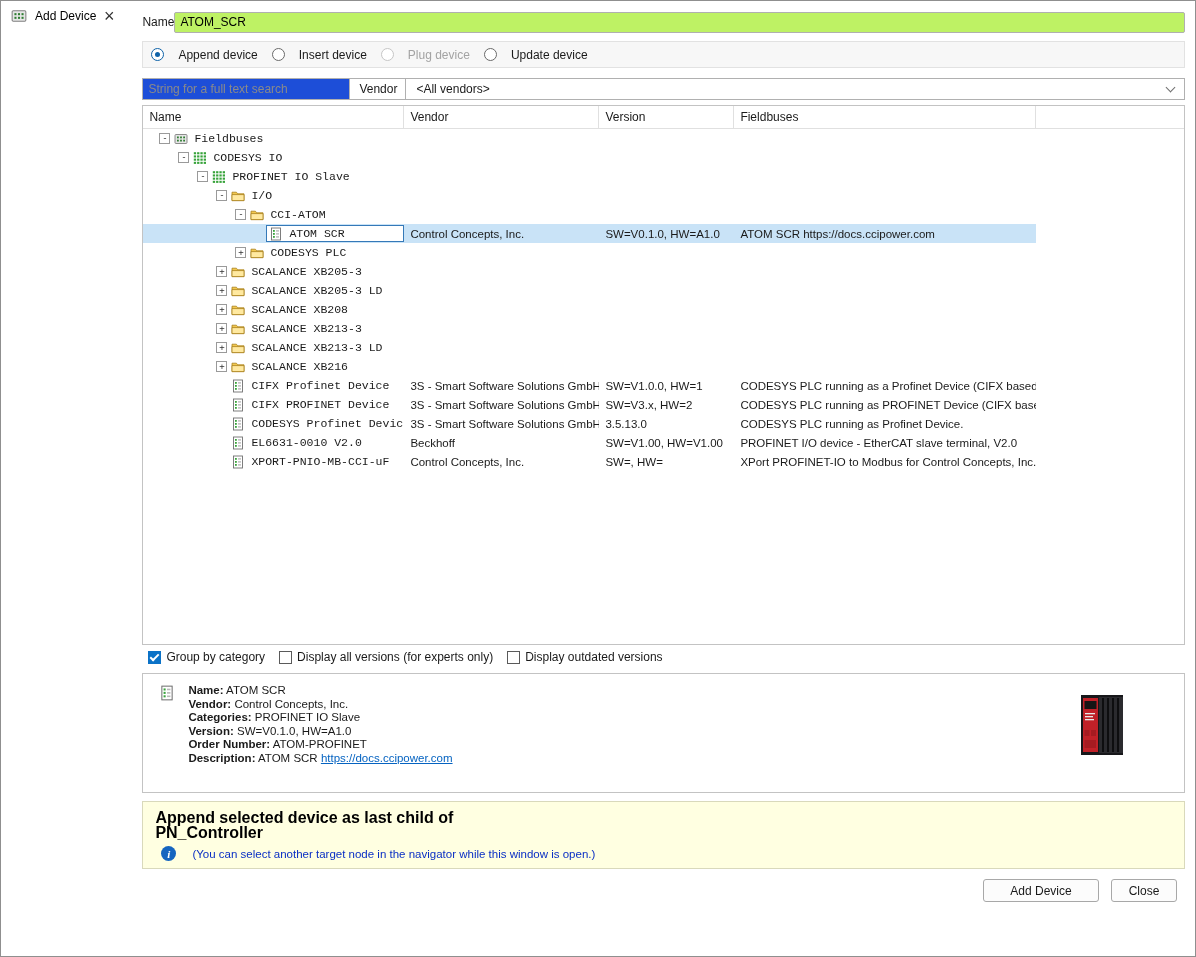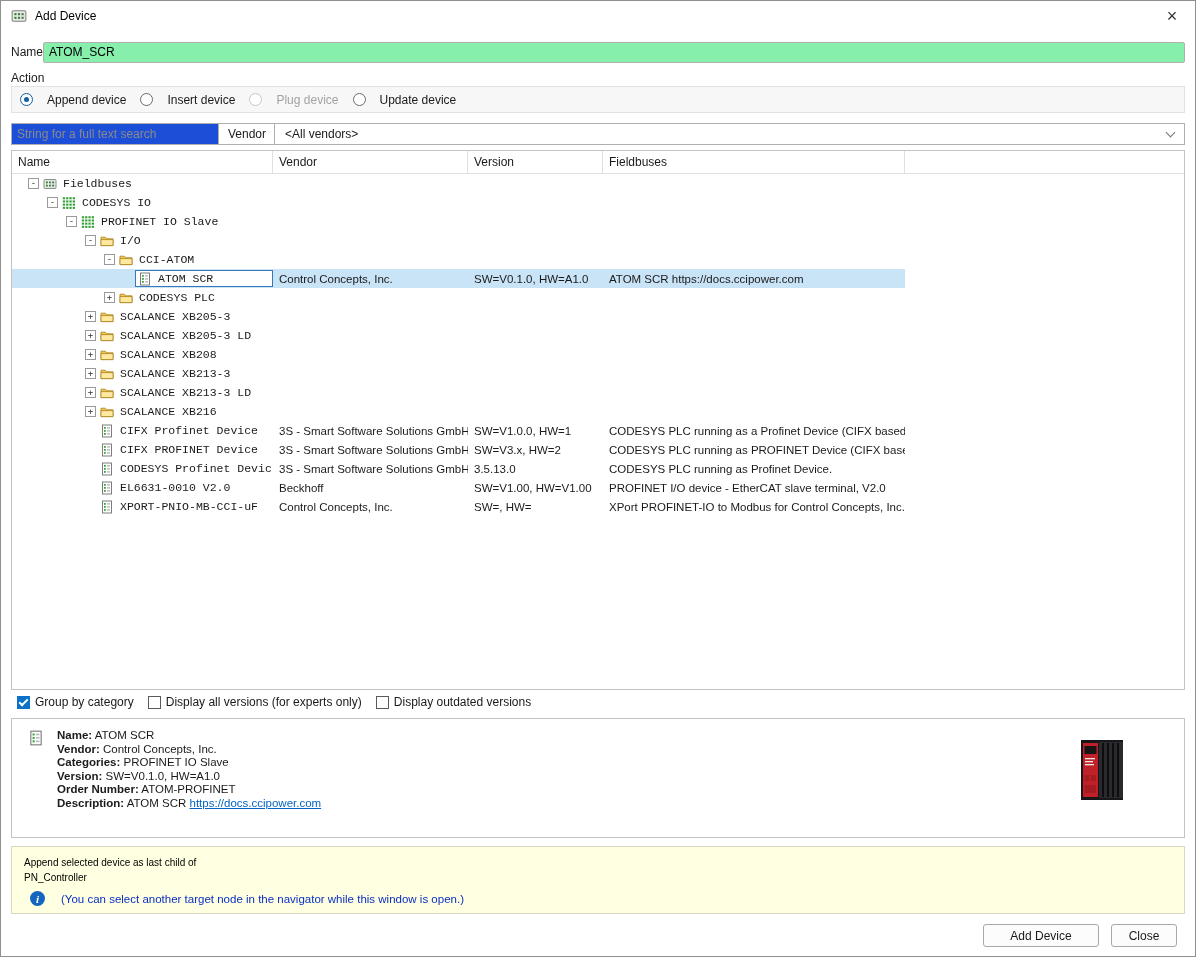--- a/index.html
+++ b/index.html
@@ -1,33 +1,33 @@
 <!DOCTYPE html>
 <html><head>
 <meta charset="utf-8">
 <style>
   * { margin:0; padding:0; box-sizing:border-box; }
   html,body { width:1196px; height:957px; overflow:hidden; }
   body { font-family:"Liberation Sans","DejaVu Sans",sans-serif; font-size:12px; color:#1a1a1a; background:#fff; }
 
-  .dialog { width:1196px; height:957px; border:1px solid #8f8f8f; background:#fff; display:flex; flex-direction:column; overflow:hidden; }
+  .dialog { width:1196px; height:957px; border:1px solid #8f8f8f; background:#fff; display:flex; flex-direction:row; overflow:hidden; }
 
   
   .titlebar { height:30px; display:flex; align-items:center; padding:0 10px; flex:none; }
   .app-icon { width:16px; height:16px; margin-right:8px; flex:none; }
   .app-icon svg { width:16px; height:16px; display:block; }
   .title-text { font-size:12px; color:#000; }
   .close-btn { margin-left:auto; font-size:18px; color:#333; width:26px; text-align:center; line-height:26px; }
 
   .content { padding:0 10px; flex:1; display:flex; flex-direction:column; }
 
   
   .name-row { margin-top:10px; display:flex; align-items:center; height:22px; flex:none; }
   .name-row label { width:32px; }
-  .name-row input { flex:1; height:21px; border:1px solid #b0b0b0; border-radius:2px; padding:0 5px; font:inherit; color:#000; background:#86efac; }
+  .name-row input { flex:1; height:21px; border:1px solid #b0b0b0; border-radius:2px; padding:0 5px; font:inherit; color:#000; background:#bef264; }
 
   
   .action-wrap { margin-top:8px; flex:none; }
   .action-label { height:15px; }
   .action-box { border:1px solid #e2e2e2; background:#f7f7f7; height:27px; display:flex; align-items:center; padding:0 8px; gap:14px; }
   .radio-option { display:flex; align-items:center; gap:14px; }
   .radio { width:13px; height:13px; border-radius:50%; border:1px solid #6a6a6a; background:#fff; position:relative; flex:none; }
   .radio-option.selected .radio { border-color:#0e62a8; }
   .radio-option.selected .radio::after { content:""; position:absolute; left:3px; top:3px; width:5px; height:5px; border-radius:50%; background:#0e62a8; }
   .radio-option.disabled .radio { border-color:#c6c6c6; }
@@ -77,21 +77,21 @@
   .detail-icon { width:16px; height:16px; margin:1px 13px 0 6px; flex:none; }
   .detail-icon svg { width:16px; height:16px; display:block; }
   .detail-fields { font-size:11.5px; line-height:13.5px; }
   .detail-line b { font-weight:bold; }
   .detail-link { color:#0563c1; text-decoration:underline; }
   .device-photo { position:absolute; right:58px; top:20px; width:48px; height:64px; }
   .device-photo svg { width:48px; height:64px; display:block; }
 
   
   .target-panel { margin-top:8px; border:1px solid #d9d9bb; background:#ffffe1; height:68px; padding:8px 12px; flex:none; }
-  .target-line { font-weight:normal; font-size:10px; line-height:15px; color:#000; }
+  .target-line { font-weight:bold; font-size:16px; line-height:15px; color:#000; }
   .note-row { display:flex; align-items:center; gap:16px; margin-top:6px; padding-left:6px; }
   .info-icon { width:15px; height:15px; border-radius:50%; background:#1565c0; color:#fff; font-style:italic; font-weight:bold; font-family:"Liberation Serif",serif; display:flex; align-items:center; justify-content:center; font-size:11px; flex:none; }
   .note-text { color:#0a2fc4; font-size:11.5px; }
 
   
   .footer { margin-top:10px; display:flex; justify-content:flex-end; gap:12px; padding-right:8px; flex:none; }
   .btn { height:23px; min-width:66px; padding:0 14px; background:#fcfcfc; border:1px solid #a8a8a8; border-radius:3px; font:inherit; font-size:12px; color:#1a1a1a; display:flex; align-items:center; justify-content:center; }
   .btn.primary { min-width:116px; }
 </style>
 </head>
@@ -118,21 +118,20 @@
   </div>
 
   <div class="content">
 
     <div class="name-row">
       <label>Name</label>
       <input type="text" value="ATOM_SCR" style="">
     </div>
 
     <div class="action-wrap">
-      <div class="action-label">Action</div>
       <div class="action-box">
           <div class="radio-option selected">
             <span class="radio"></span>
             <span class="radio-label">Append device</span>
           </div>
           <div class="radio-option">
             <span class="radio"></span>
             <span class="radio-label">Insert device</span>
           </div>
           <div class="radio-option disabled">

